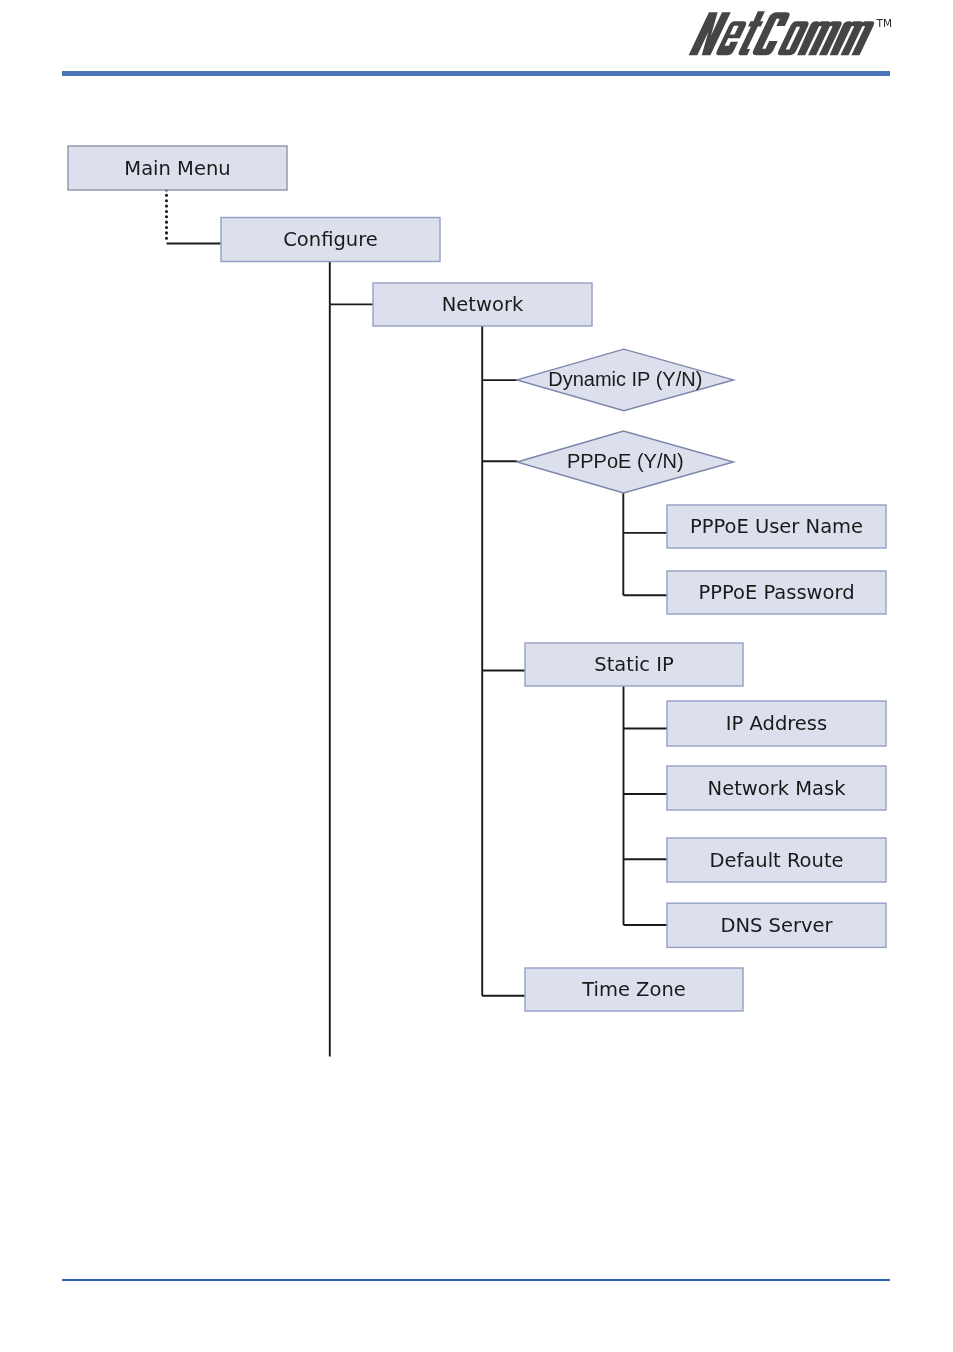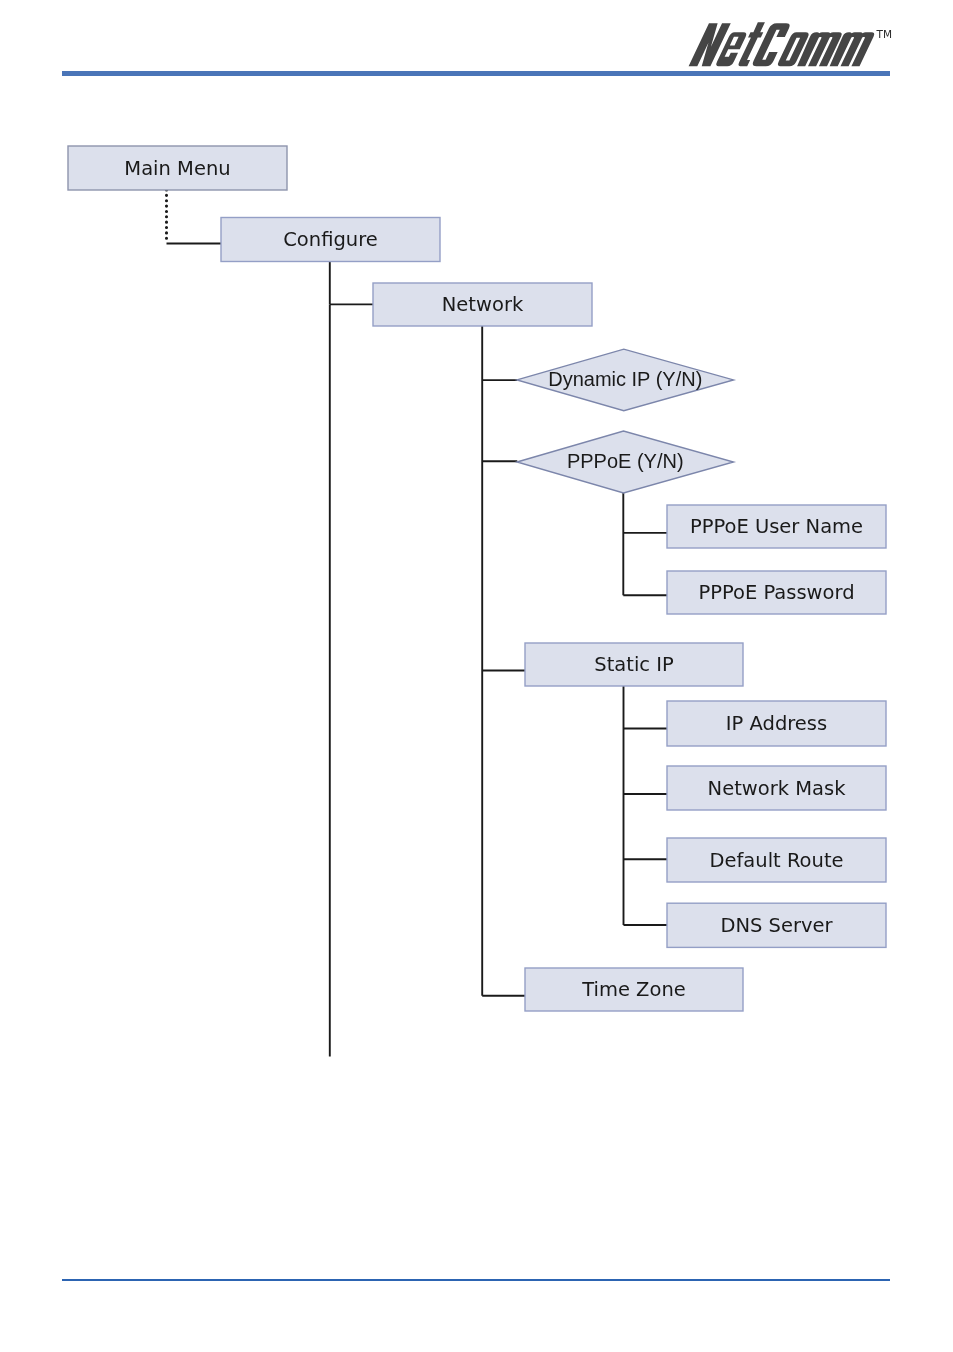--- a/index.html
+++ b/index.html
@@ -4,21 +4,21 @@
 <title>NetComm Configure Menu Tree</title>
 <style>
   html, body { margin:0; padding:0; background:#ffffff; }
   body {
     width: 953px; height: 1352px;
     position: relative; overflow: hidden;
     font-family: "DejaVu Sans", sans-serif;
   }
   .page { position:absolute; left:0; top:0; width:953px; height:1352px; will-change:transform; }
 
-  .logo-wrap { position:absolute; left:688px; top:13px; width:210px; height:58px; }
+  .logo-wrap { position:absolute; left:688px; top:2px; width:210px; height:58px; }
   .header-rule {
     position:absolute; left:62px; top:70.7px; width:828px; height:5.5px;
     background:#4a75b8;
   }
   .footer-rule {
     position:absolute; left:62px; top:1279px; width:828px; height:2px;
     background:#2c64b2;
   }
   .diagram { position:absolute; left:0; top:0; }
   .node-label {

